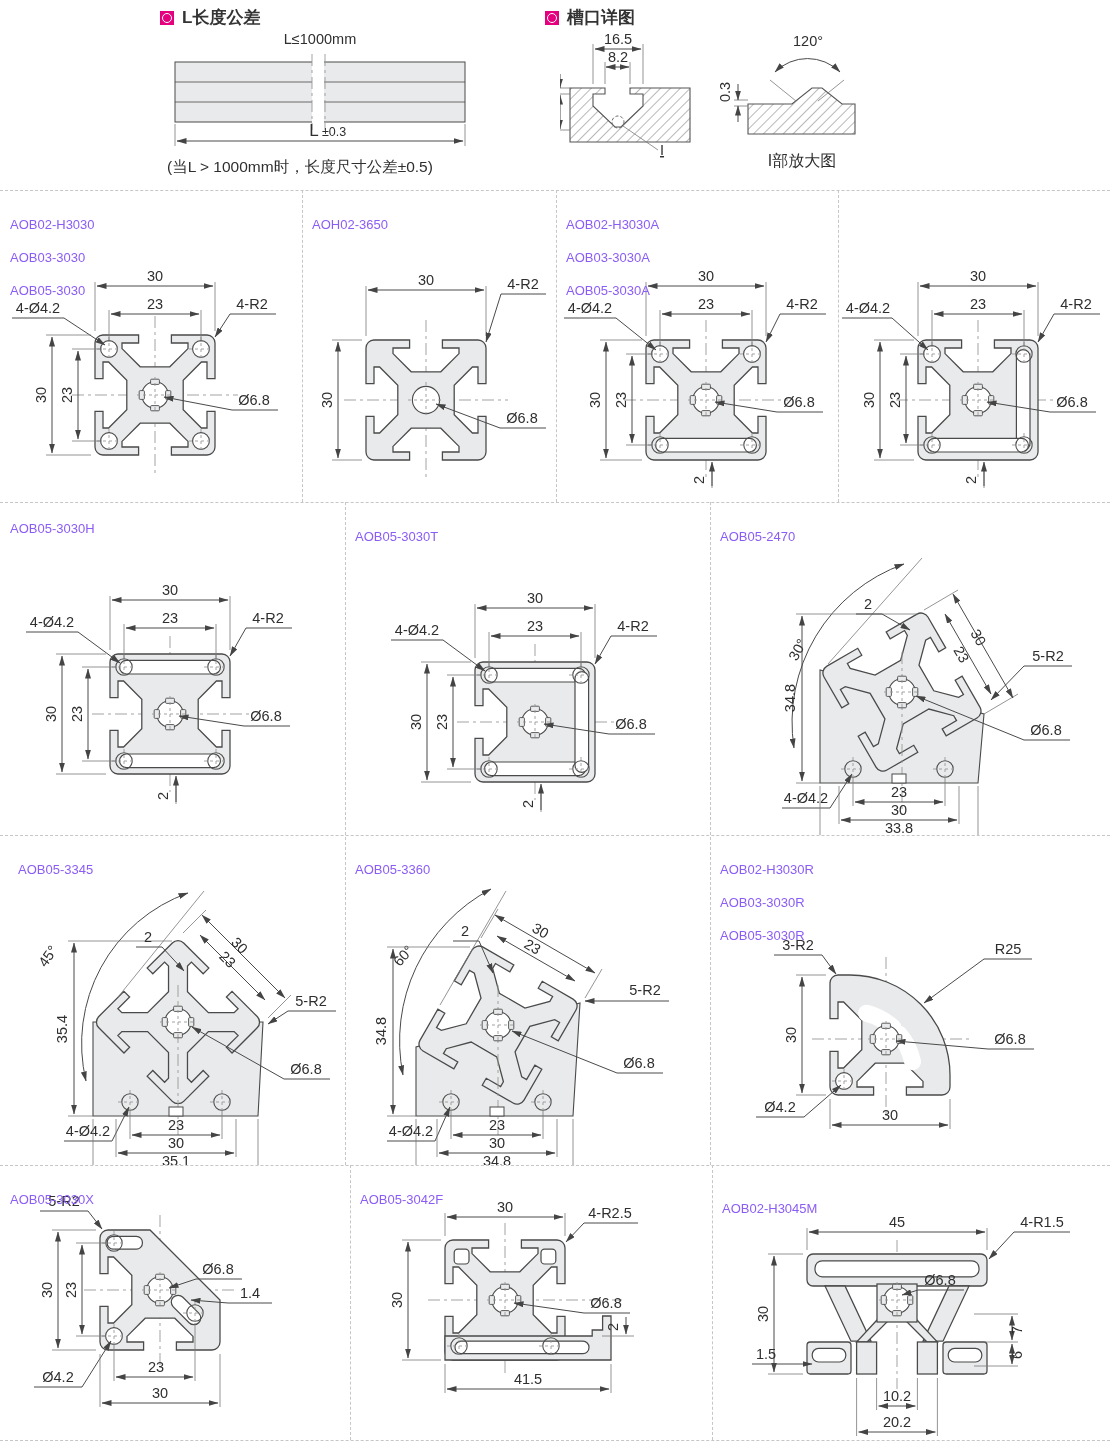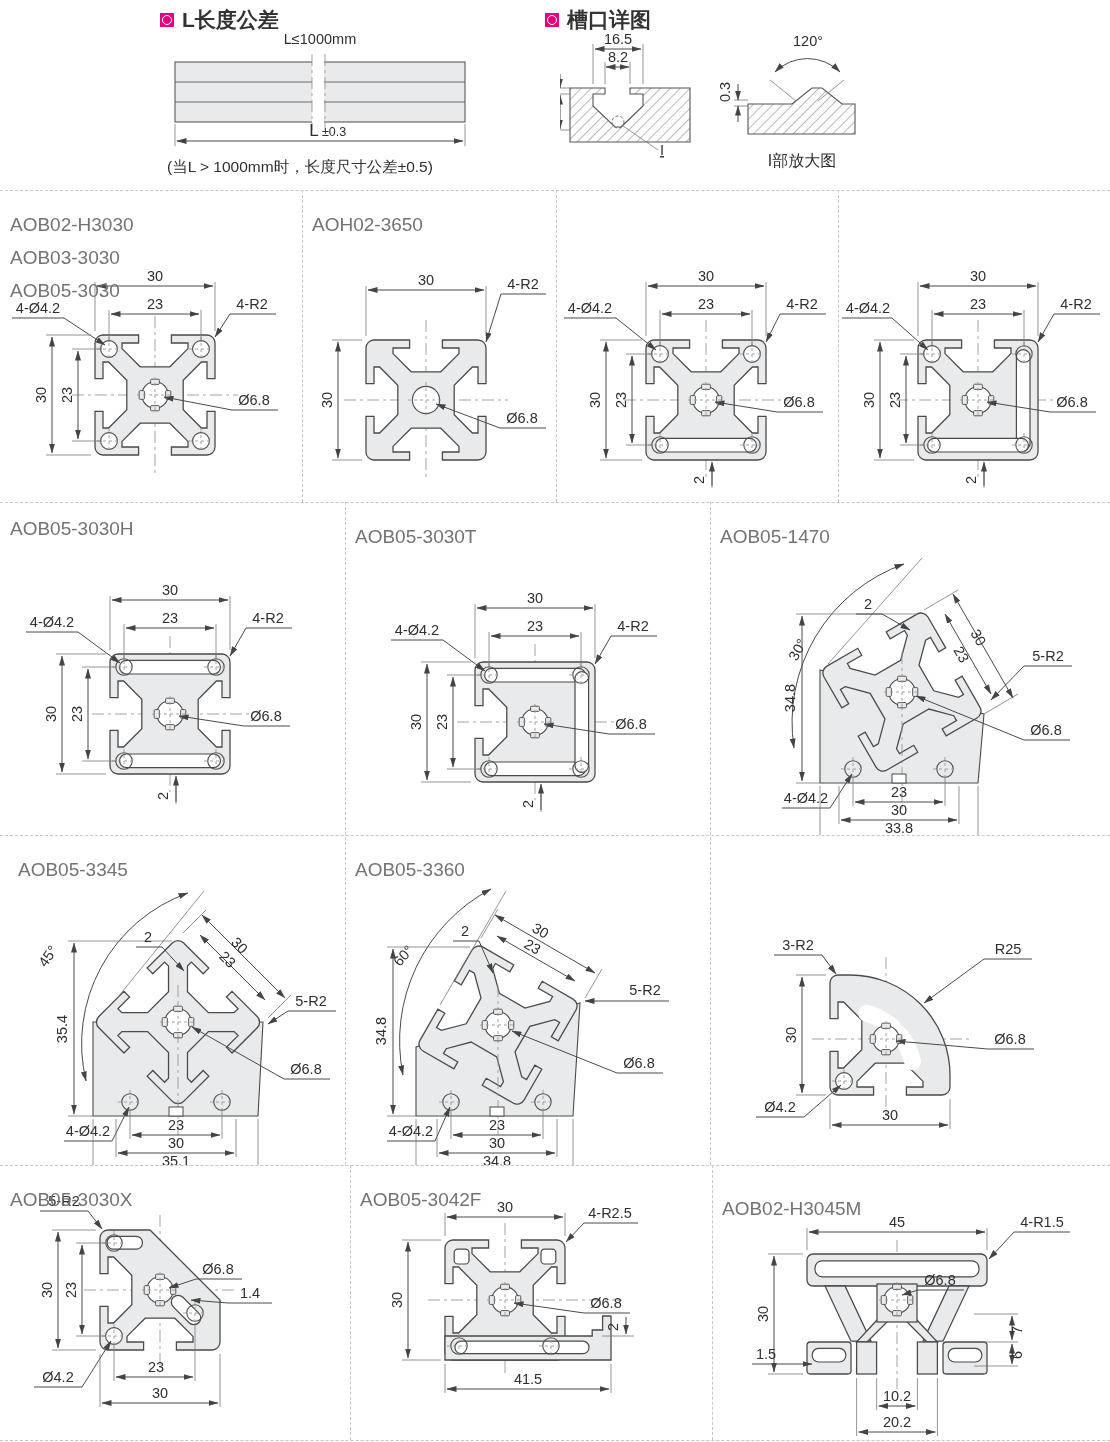--- a/index.html
+++ b/index.html
@@ -3,22 +3,22 @@
 <meta charset="utf-8">
 <style>
   html,body{margin:0;padding:0;background:#fff;}
   #page{position:relative;width:1110px;height:1442px;background:#fff;overflow:hidden;
         font-family:"Liberation Sans",sans-serif;}
   .hsep{position:absolute;left:0;width:1110px;border-top:1px dashed #c6c6c6;height:0;}
   .vsep{position:absolute;border-left:1px dashed #c6c6c6;width:0;}
   .cell{position:absolute;}
   .cell svg{position:absolute;left:0;top:0;}
   .models{position:absolute;left:10px;top:18px;z-index:3;}
-  .mline{font-size:19px;line-height:33px;color:#737373;white-space:nowrap;}
-  .htitle{position:absolute;display:flex;align-items:center;gap:8px;font-size:21px;
+  .mline{font-size:13px;line-height:33px;color:#8b5cf6;white-space:nowrap;}
+  .htitle{position:absolute;display:flex;align-items:center;gap:8px;font-size:17px;
           font-weight:bold;color:#333;}
   .hicon{width:14px;height:14px;background:#e5007d;display:inline-flex;align-items:center;justify-content:center;}
   .hicon i{width:8px;height:8px;border:1.6px solid #fff;border-radius:50%;display:block;}
   
   text{font-family:"Liberation Sans",sans-serif;fill:#2f2f2f;}
   .t{font-size:14.5px;}
   .tm{text-anchor:middle;}
   .pb{fill:#e9eaeb;stroke:#4a4a4a;}
   .pbx{fill:#e9eaeb;stroke:#4a4a4a;stroke-width:0.32;}
   .cav{fill:#fff;stroke:#4a4a4a;stroke-width:0.3;}
@@ -211,20 +211,25 @@
         <line x1="60" y1="270" x2="30" y2="270" class="xl"></line>
   <line x1="36" y1="152" x2="36" y2="268" class="dl" marker-start="url(#ah)" marker-end="url(#ah)"></line>
   <text class="t tm" x="30" y="210" transform="rotate(-90 30 210)">30</text>
   <text class="t tm" x="220" y="233">Ø6.8</text>
   <line x1="198" y1="238" x2="244" y2="238" class="ul"></line>
         <line x1="198" y1="238" x2="134" y2="214" class="dl" marker-end="url(#ah)"></line>
  </svg>
 </div>
 
 <div class="cell" style="left:556px;top:190px;width:282px;height:312px">
+ <div class="models">
+   <div class="mline">AOB02-H3030A</div>
+   <div class="mline">AOB03-3030A</div>
+   <div class="mline">AOB05-3030A</div>
+ </div>
  <svg width="282" height="312">
   <line x1="68" y1="210" x2="232" y2="210" class="cl"></line>
         <line x1="150" y1="130" x2="150" y2="288" class="cl"></line>
   <path class="prof pbx" transform="translate(90,150) scale(4)" d="M2,0 L10.9,0 L10.9,2 L6.75,2 L6.75,3.4 L11.3,7.95 L18.7,7.95 L23.25,3.4 L23.25,2 L19.1,2 L19.1,0 L28,0 A2,2 0 0 1 30,2 L30,10.9 L28,10.9 L28,6.75 L26.6,6.75 L22.05,11.3 L22.05,18.7 L26.6,23.25 L28,23.25 L28,19.1 L30,19.1 L30,28 A2,2 0 0 1 28,30 L2,30 A2,2 0 0 1 0,28 L0,19.1 L2,19.1 L2,23.25 L3.4,23.25 L7.95,18.7 L7.95,11.3 L3.4,6.75 L2,6.75 L2,10.899999999999999 L0,10.899999999999999 L0,2 A2,2 0 0 1 2,0 Z"></path>
   <rect x="2.4" y="24.6" width="25.2" height="3.4" rx="1.7" class="cav" transform="translate(90,150) scale(4)"></rect>
   <use href="#hW" transform="translate(104,164)"></use>
         <use href="#hW" transform="translate(196,164)"></use>
   <use href="#hO" transform="translate(104,255)"></use>
         <use href="#hO" transform="translate(196,255)"></use>
   <use href="#cv" transform="translate(150,210)"></use>
@@ -390,21 +395,21 @@
   <line x1="264" y1="232" x2="310" y2="232" class="ul"></line>
         <line x1="264" y1="232" x2="199" y2="222" class="dl" marker-end="url(#ah)"></line>
   <line x1="196" y1="284" x2="196" y2="310" class="xl"></line>
   <line x1="196" y1="308" x2="196" y2="282" class="dl" marker-end="url(#ah)"></line>
   <text class="t tm" x="188" y="302" transform="rotate(-90 188 302)">2</text>
  </svg>
 </div>
 
 <div class="cell" style="left:710px;top:502px;width:400px;height:333px">
  <div class="models">
-   <div class="mline">AOB05-1470</div>
+   <div class="mline">AOB05-2470</div>
  </div>
  <svg width="400" height="333">
   <polygon points="110,168 110,281 268,281 274,212" class="pb" stroke-width="1.1"></polygon>
   <path class="prof pbx" transform="translate(170,272) rotate(-30) scale(4) translate(0,-30)" d="M2,0 L10.9,0 L10.9,2 L6.75,2 L6.75,3.4 L11.3,7.95 L18.7,7.95 L23.25,3.4 L23.25,2 L19.1,2 L19.1,0 L28,0 A2,2 0 0 1 30,2 L30,10.9 L28,10.9 L28,6.75 L26.6,6.75 L22.05,11.3 L22.05,18.7 L26.6,23.25 L28,23.25 L28,19.1 L30,19.1 L30,28 A2,2 0 0 1 28,30 L19.1,30 L19.1,28 L23.25,28 L23.25,26.6 L18.7,22.05 L11.3,22.05 L6.75,26.6 L6.75,28 L10.899999999999999,28 L10.899999999999999,30 L2,30 A2,2 0 0 1 0,28 L0,19.1 L2,19.1 L2,23.25 L3.4,23.25 L7.95,18.7 L7.95,11.3 L3.4,6.75 L2,6.75 L2,10.899999999999999 L0,10.899999999999999 L0,2 A2,2 0 0 1 2,0 Z"></path>
   <line x1="192" y1="150" x2="192" y2="312" class="cl"></line>
   <use href="#cv" transform="translate(192,190)"></use>
   <rect x="182" y="272" width="14" height="9" class="notch"></rect>
   <use href="#hO" transform="translate(143,267)"></use>
         <use href="#hO" transform="translate(235,267)"></use>
   <line x1="118" y1="162" x2="212" y2="56" class="xl"></line>
@@ -545,20 +550,25 @@
   <line x1="94" y1="318" x2="210" y2="318" class="dl" marker-start="url(#ah)" marker-end="url(#ah)"></line>
   <text class="t tm" x="152" y="313">30</text>
   <line x1="71" y1="284" x2="71" y2="340" class="xl"></line>
         <line x1="228" y1="284" x2="228" y2="340" class="xl"></line>
   <line x1="73" y1="336" x2="226" y2="336" class="dl" marker-start="url(#ah)" marker-end="url(#ah)"></line>
   <text class="t tm" x="152" y="331">34.8</text>
  </svg>
 </div>
 
 <div class="cell" style="left:710px;top:835px;width:400px;height:330px">
+ <div class="models">
+   <div class="mline">AOB02-H3030R</div>
+   <div class="mline">AOB03-3030R</div>
+   <div class="mline">AOB05-3030R</div>
+ </div>
  <svg width="400" height="330">
   <line x1="102" y1="204" x2="262" y2="204" class="cl"></line>
         <line x1="176" y1="122" x2="176" y2="282" class="cl"></line>
   <path class="pbx" transform="translate(120,140) scale(4)" d="M2,0 L5,0 A25,25 0 0 1 30,25 L30,28 A2,2 0 0 1 28,30 L19.1,30 L19.1,28 L23.25,28 L23.25,26.6 L18.7,22.05 L11.3,22.05 L6.75,26.6 L6.75,28 L10.9,28 L10.9,30 L2,30 A2,2 0 0 1 0,28 L0,19.1 L2,19.1 L2,23.25 L3.4,23.25 L7.95,18.7 L7.95,11.3 L3.4,6.75 L2,6.75 L2,10.9 L0,10.9 L0,2 A2,2 0 0 1 2,0 Z"></path>
   <path d="M156.6,178.2 A64,64 0 0 1 182.8,192.4" fill="none" stroke="#fff" stroke-width="17" stroke-linecap="round"></path>
   <path d="M189,199 A64,64 0 0 1 202.6,226.7" fill="none" stroke="#fff" stroke-width="17" stroke-linecap="round"></path>
   <use href="#cv" transform="translate(176,204)"></use>
   <use href="#hW" transform="translate(134,246)"></use>
   <text class="t tm" x="88" y="115">3-R2</text>
   <line x1="64" y1="120" x2="112" y2="120" class="ul"></line>

